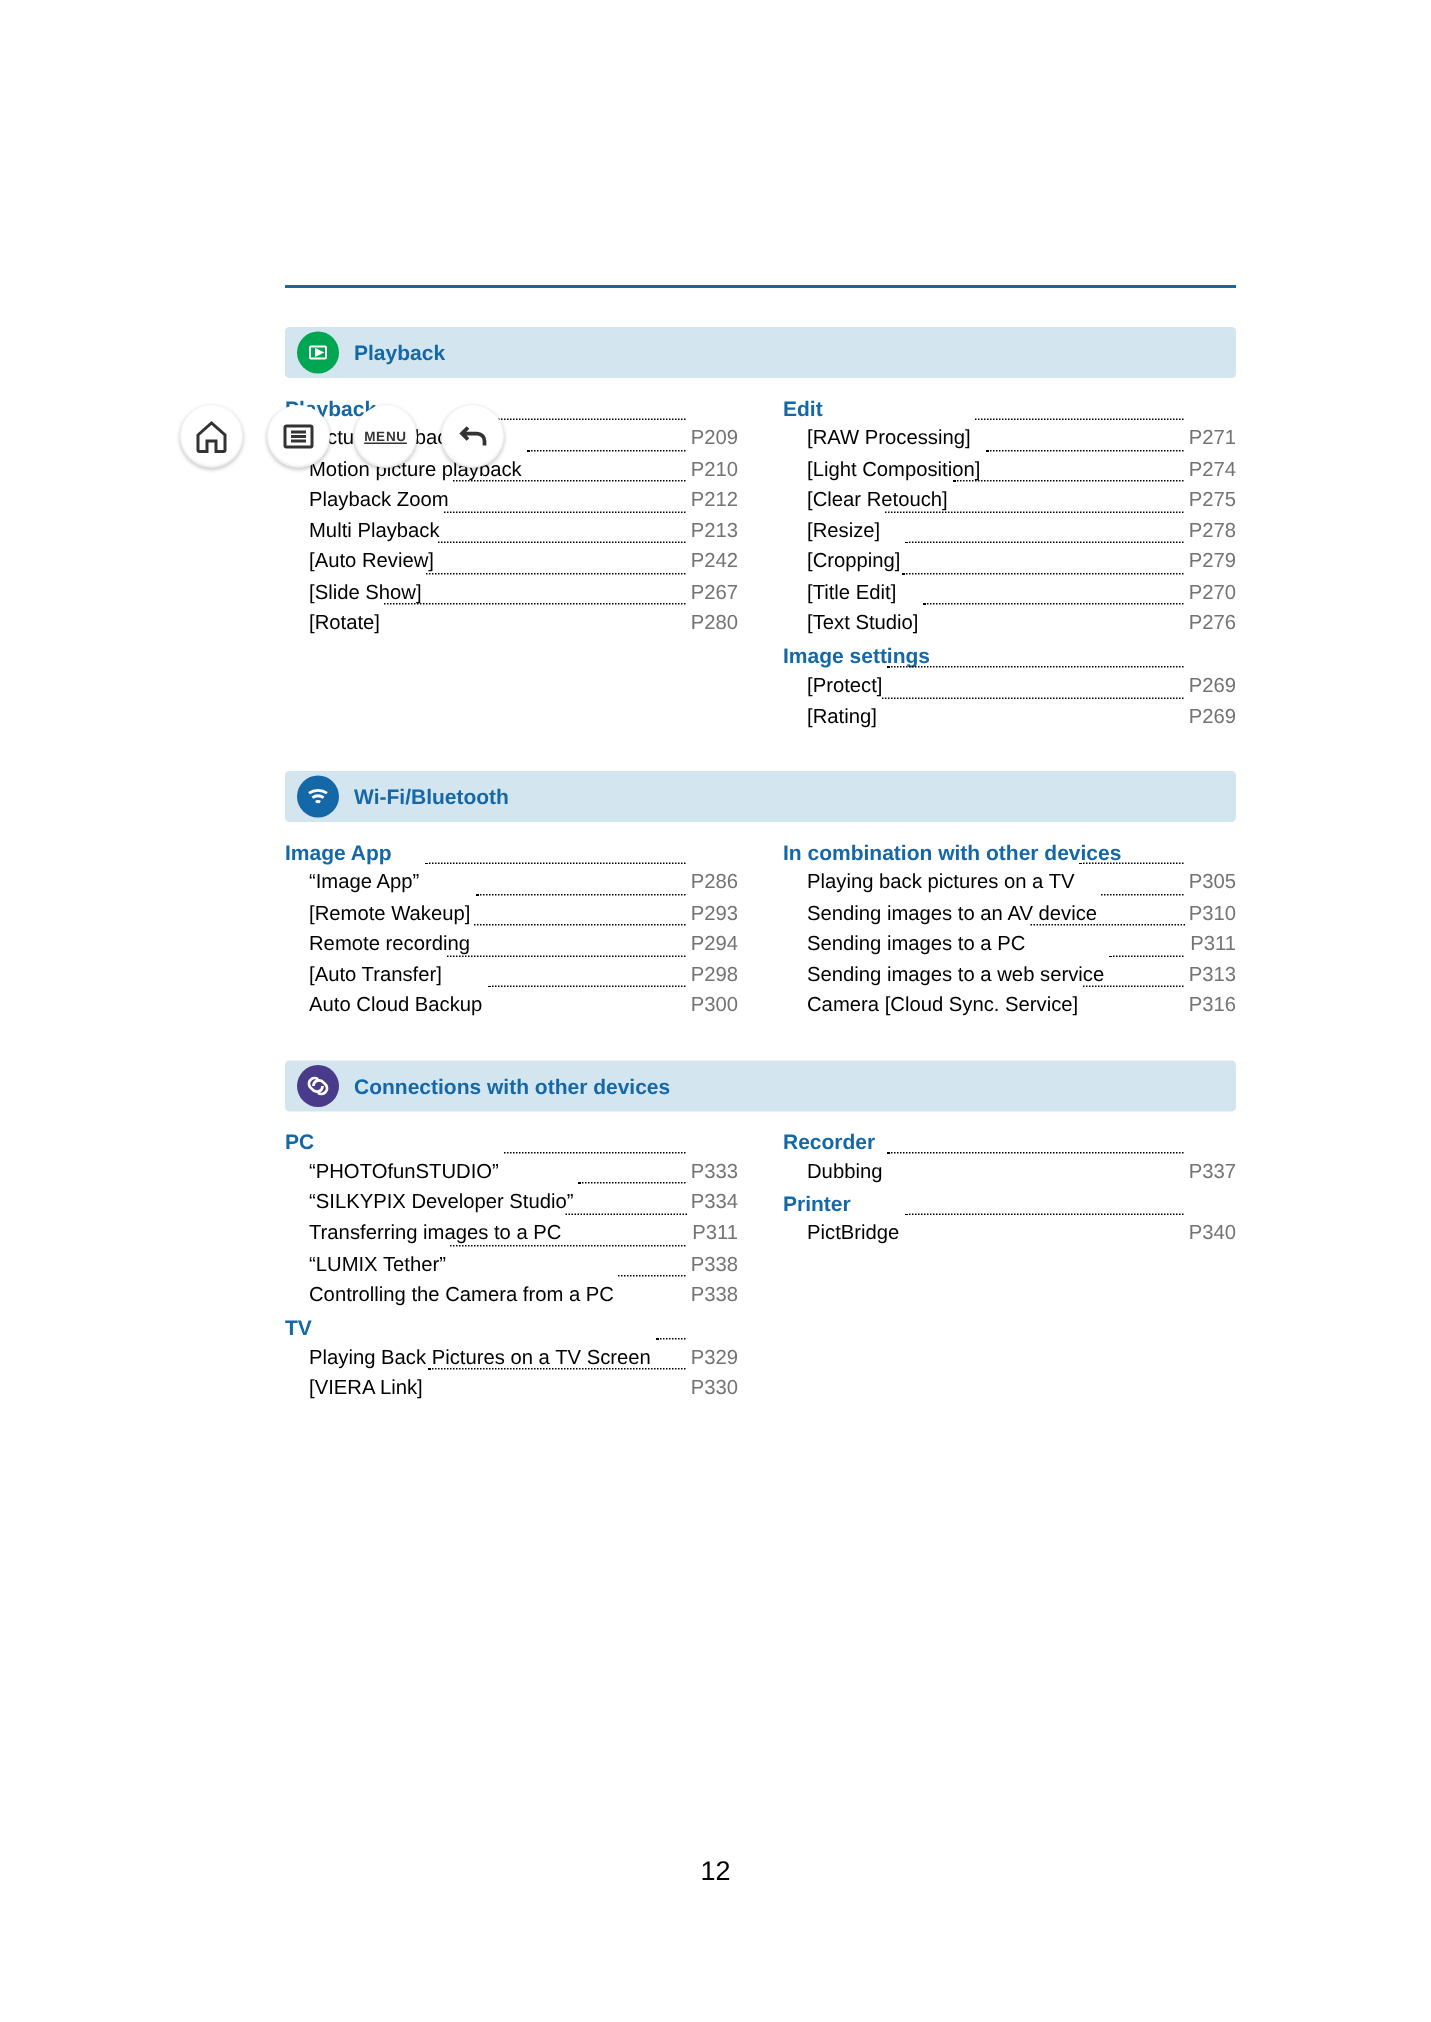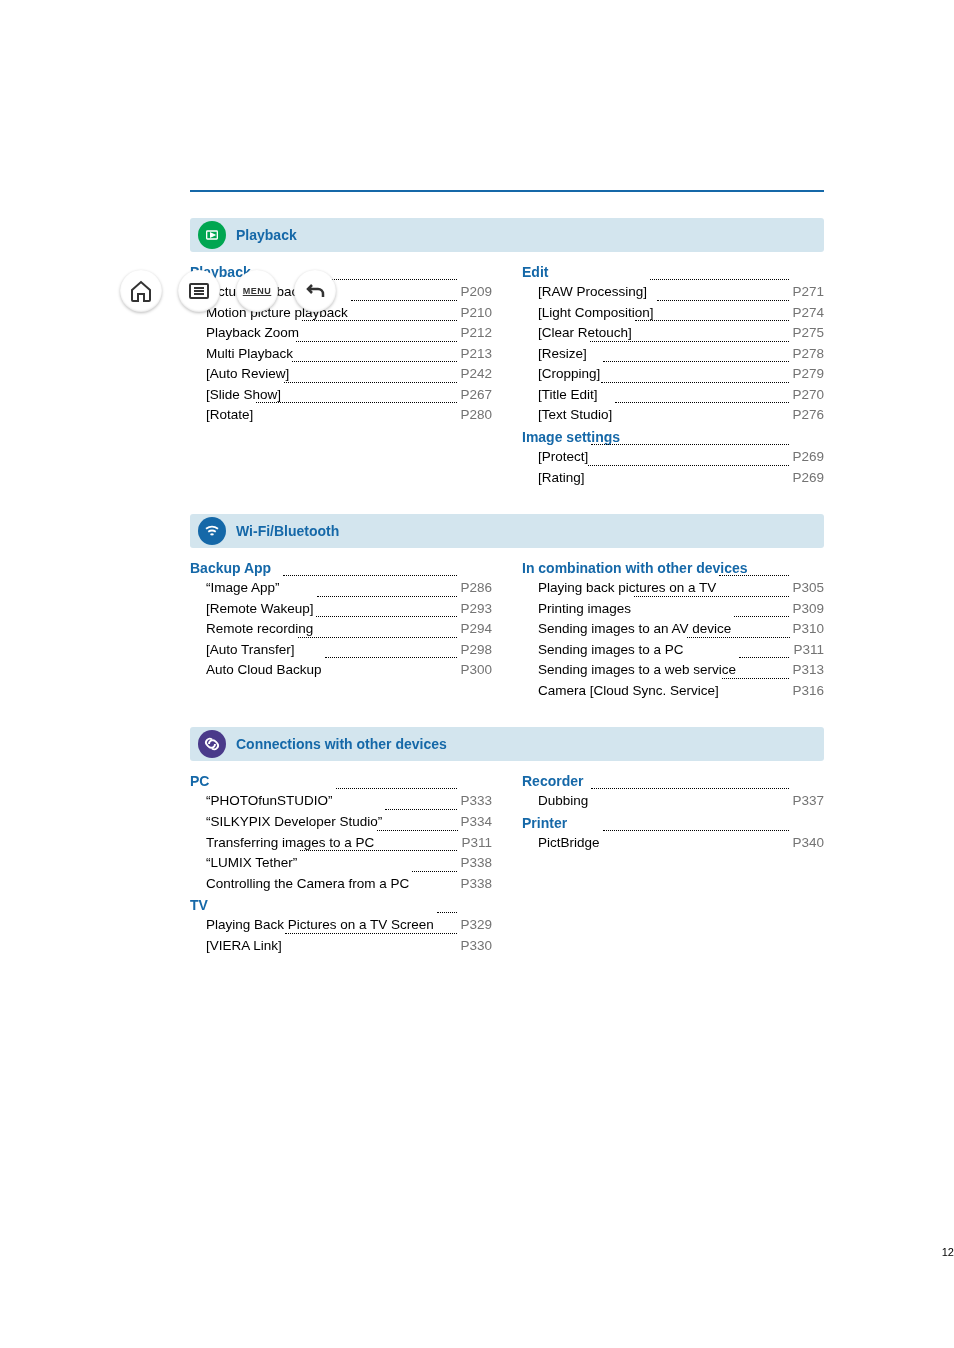--- a/index.html
+++ b/index.html
@@ -16,21 +16,21 @@
   .icon.green{background:#00a651}
   .icon.blue{background:#1568a8}
   .icon.purple{background:#4a3a8a}
   .cols{display:flex;gap:30px}
   .col{flex:1;min-width:0}
   .group-title{font-weight:bold;color:#1568a8;font-size:14px;margin:4px 0 2px}
   .entry{display:flex;align-items:flex-start;margin:1px 0 1px 16px;font-size:13.5px;line-height:1.45;white-space:nowrap}
   .entry .label{color:#000}
   .entry .dots{flex:1;border-bottom:1.5px dotted #000;margin:0 3px;position:relative;top:-3px;min-width:8px}
   .entry .pg{color:#737373}
-  .pagenum{position:absolute;bottom:90px;left:0;right:0;text-align:right;font-size:11px;}
+  .pagenum{position:absolute;bottom:90px;left:0;right:0;text-align:center;font-size:18px;}
 </style>
 </head>
 <body>
 
 <div class="page">
   <div class="hr"></div>
 
   <div class="sidebar">
     <div class="btn">
       <svg viewBox="0 0 24 24" fill="none" stroke="currentColor" stroke-width="2">
@@ -162,21 +162,21 @@
             <svg viewBox="0 0 24 24" width="18" height="18" fill="none" stroke="#fff" stroke-width="2.5">
               <path d="M4 9a14 14 0 0 1 16 0"></path>
               <path d="M7 13a9 9 0 0 1 10 0"></path>
               <path d="M10 17a4 4 0 0 1 4 0"></path>
             </svg>
           </span>
           <span class="title">Wi-Fi/Bluetooth</span>
         </div>
         <div class="cols">
           <div class="col">
-            <div class="group-title">Backup App</div>
+            <div class="group-title">Image App</div>
             <div class="entry">
               <span class="label">“Image App”</span>
               <span class="dots"></span>
               <span class="pg">P286</span>
             </div>
             <div class="entry">
               <span class="label">[Remote Wakeup]</span>
               <span class="dots"></span>
               <span class="pg">P293</span>
             </div>
@@ -195,25 +195,20 @@
               <span class="dots"></span>
               <span class="pg">P300</span>
             </div>
           </div>
           <div class="col">
             <div class="group-title">In combination with other devices</div>
             <div class="entry">
               <span class="label">Playing back pictures on a TV</span>
               <span class="dots"></span>
               <span class="pg">P305</span>
-            </div>
-            <div class="entry">
-              <span class="label">Printing images</span>
-              <span class="dots"></span>
-              <span class="pg">P309</span>
             </div>
             <div class="entry">
               <span class="label">Sending images to an AV device</span>
               <span class="dots"></span>
               <span class="pg">P310</span>
             </div>
             <div class="entry">
               <span class="label">Sending images to a PC</span>
               <span class="dots"></span>
               <span class="pg">P311</span>

